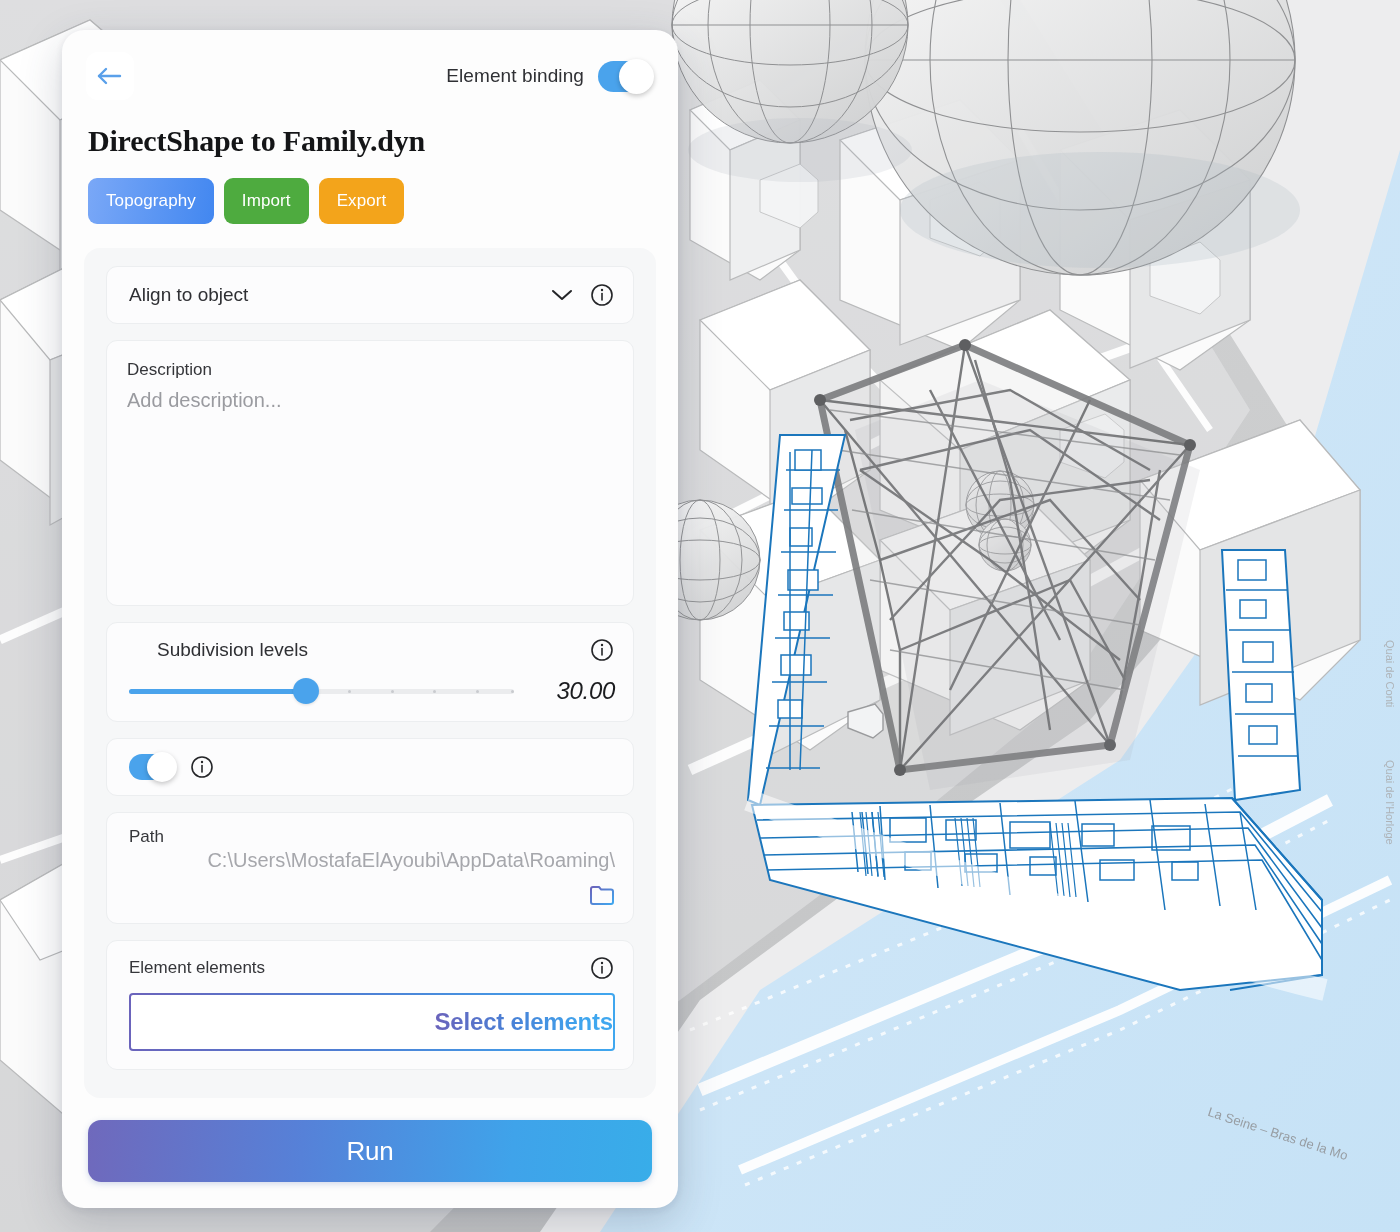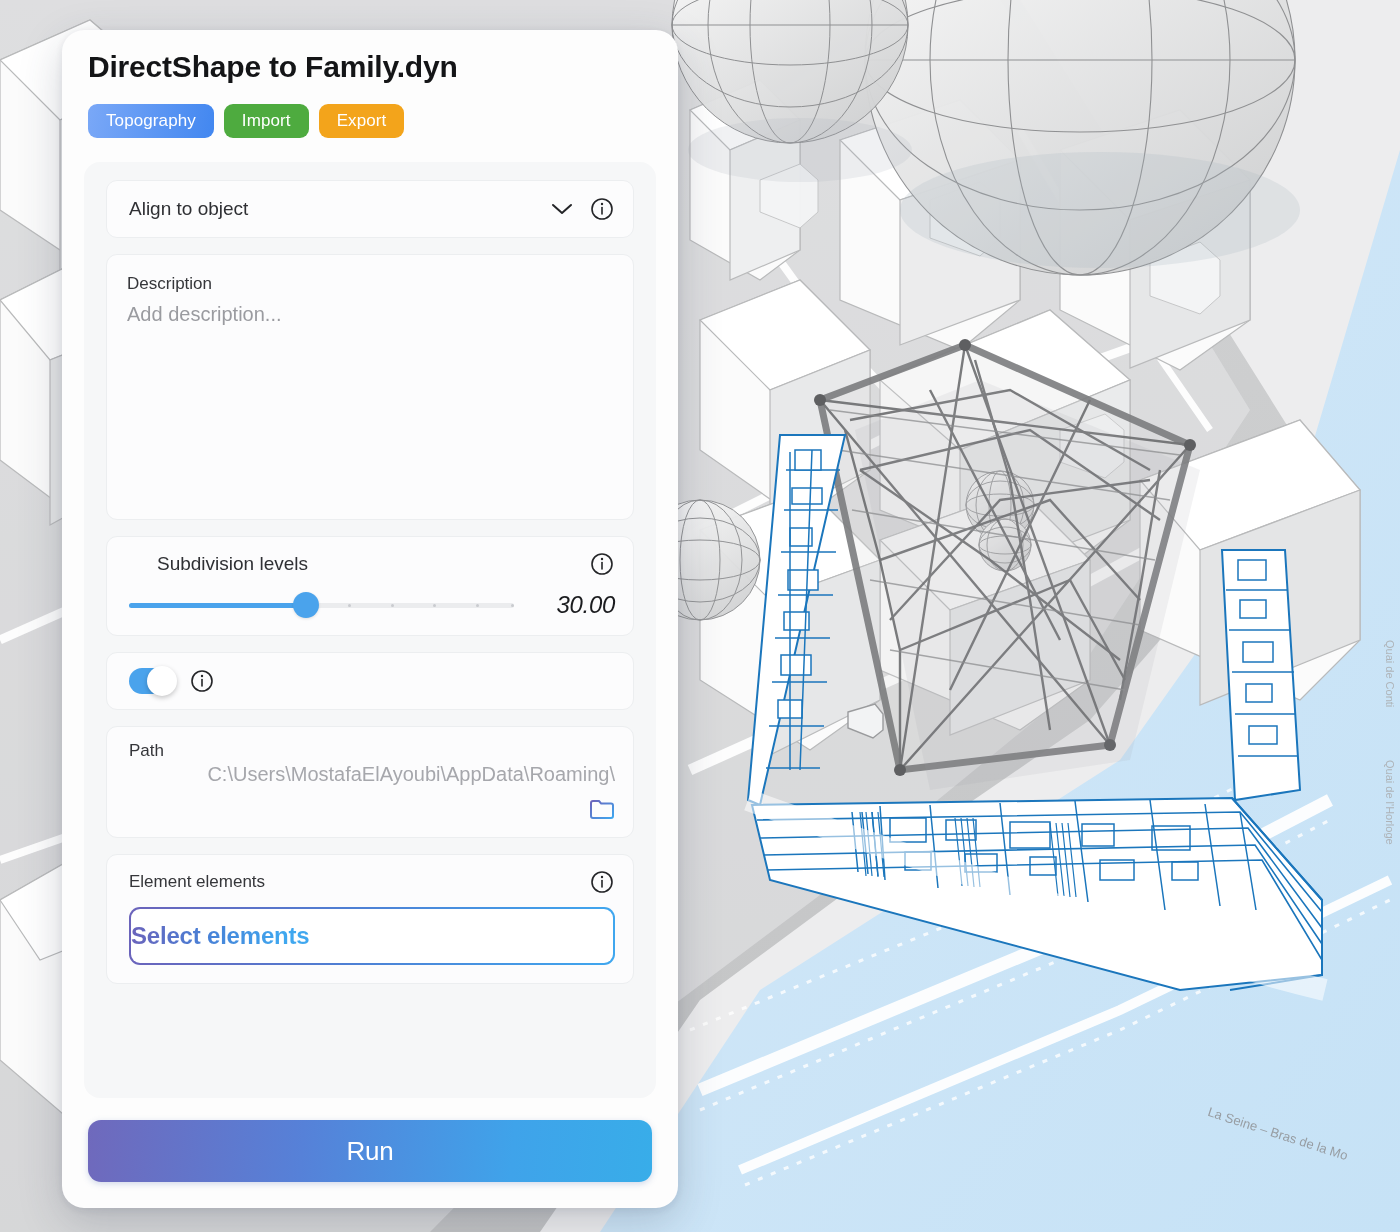--- a/index.html
+++ b/index.html
@@ -71,30 +71,30 @@
     background: #fff;
     border-radius: 50%;
     box-shadow: 0 2px 5px rgba(0,0,0,0.22);
   }
   .toggle.small { width: 46px; height: 26px; border-radius: 14px; }
   .toggle.small .knob { width: 30px; height: 30px; top: -2px; right: -2px; }
 
   
   .panel-title {
     font-size: 30px; font-weight: 700; color: #141517;
-    padding: 20px 0 0 26px; letter-spacing: -0.2px;
+    padding: 20px 0 0 26px; letter-spacing: -0.2px; font-family: Liberation Serif, serif;
   }
   .tabs {
     display: flex; gap: 10px;
     padding: 20px 0 0 26px;
   }
   .tab {
     border: none; cursor: pointer;
     border-radius: 9px;
-    padding: 0 18px; height: 34px;
+    padding: 0 18px; height: 46px;
     font-size: 17px; color: #fff;
     font-family: "Liberation Sans", sans-serif;
     display: flex; align-items: center; justify-content: center;
     letter-spacing: .1px;
   }
   .tab-topography { background: linear-gradient(100deg, #7aa8f7 0%, #4287f0 100%); }
   .tab-import     { background: #4eab3f; }
   .tab-export     { background: #f3a41b; }
 
   
@@ -181,31 +181,31 @@
 
   
   .field-select { padding: 14px 18px 18px 22px; }
   .select-head {
     display: flex; align-items: center; justify-content: space-between;
     margin-bottom: 12px;
   }
   .select-head .row-label { font-size: 17px; color: #35363a; }
   .select-elements-btn {
     display: block; width: 100%; height: 58px;
-    border-radius: 11px; cursor: pointer;
+    border-radius: 4px; cursor: pointer;
     background: #fff;
     border: 2px solid transparent;
     background-image:
        linear-gradient(#ffffff, #ffffff),
        linear-gradient(95deg, #6b63bb 0%, #4e7fd4 45%, #3fa7ef 100%);
     background-origin: border-box;
     background-clip: padding-box, border-box;
     font-family: "Liberation Sans", sans-serif;
     font-size: 24px; font-weight: 700; letter-spacing: -.2px;
-    display: flex; align-items: center; justify-content: flex-start;
+    display: flex; align-items: center; justify-content: flex-end;
   }
   .select-elements-btn span {
     background: linear-gradient(95deg, #6b63bb 0%, #4880d6 42%, #3fa7ef 85%);
     -webkit-background-clip: text; background-clip: text;
     -webkit-text-fill-color: transparent; color: transparent;
   }
 
   
   .panel-footer { flex: none; padding: 22px 26px 26px 26px; }
   .run-btn {
@@ -452,20 +452,37 @@
           <textPath href="#seineLbl" startOffset="2">La Seine – Bras de la Monnaie</textPath>
         </text>
         <text transform="translate(1386,760) rotate(90)" font-size="11" fill="#a9abad">Quai de l'Horloge</text>
         <text transform="translate(1386,640) rotate(90)" font-size="11" fill="#a9abad">Quai de Conti</text>
       </g>
     </svg>
   </div>
 
   <div class="panel">
 
+    <div class="panel-header">
+      <button class="back-btn">
+        <span>
+          <svg width="28" height="22" viewBox="0 0 28 22" fill="none">
+            <path d="M3 11 H24" stroke="#5aa0ea" stroke-width="2.4" stroke-linecap="round"></path>
+            <path d="M10 4 L3 11 L10 18" stroke="#5aa0ea" stroke-width="2.4" stroke-linecap="round" stroke-linejoin="round"></path>
+          </svg>
+        </span>
+      </button>
+
+      <div class="binding-group">
+        <span class="binding-label">Element binding</span>
+        <div class="toggle">
+          <div class="knob"></div>
+        </div>
+      </div>
+    </div>
 
     <div class="panel-title">DirectShape to Family.dyn</div>
 
     <div class="tabs">
       <button class="tab tab-topography">Topography</button>
       <button class="tab tab-import">Import</button>
       <button class="tab tab-export">Export</button>
     </div>
 
     <div class="form-card">

